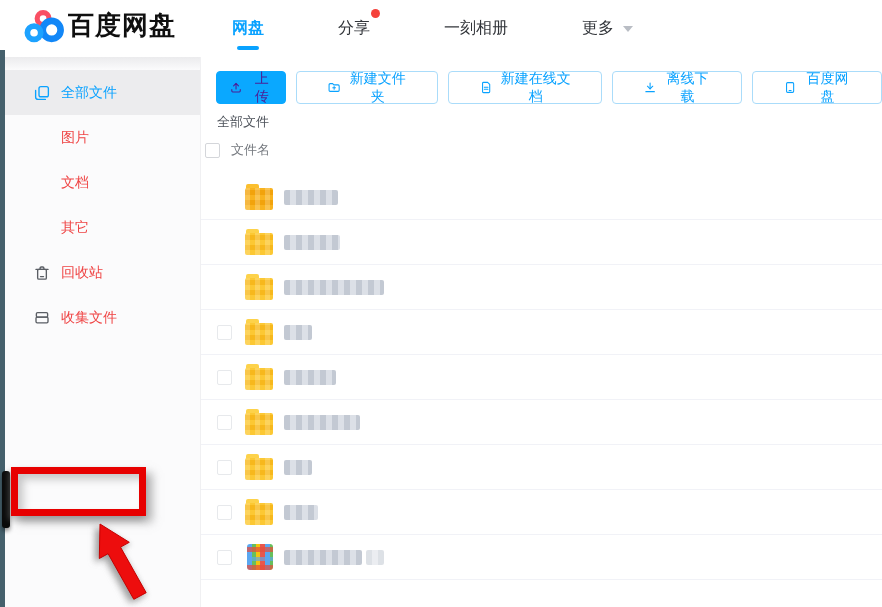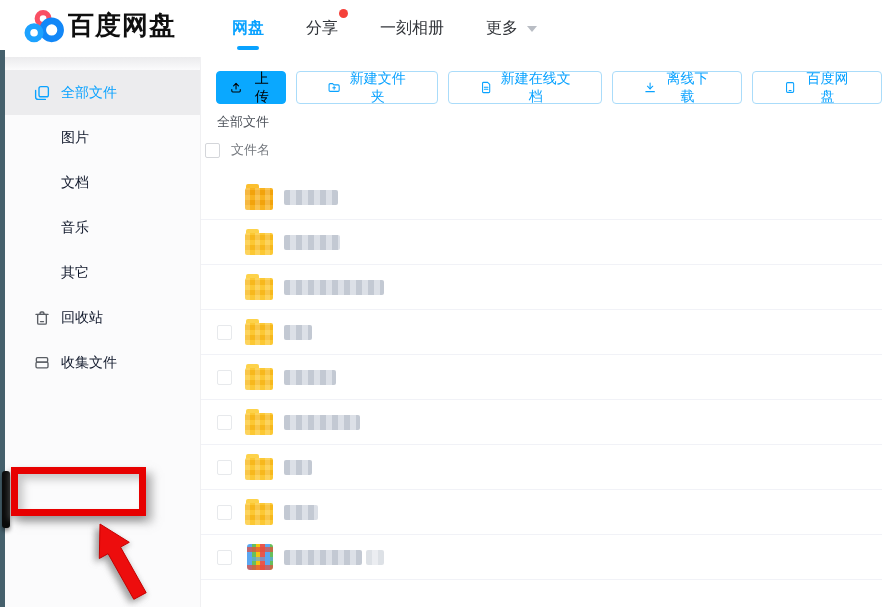--- a/index.html
+++ b/index.html
@@ -3,55 +3,55 @@
 <meta charset="utf-8">
 <style>
   html,body{margin:0;padding:0;background:#fff;}
   .stage{position:relative;width:882px;height:607px;overflow:hidden;background:#fff;
          font-family:"Liberation Sans","DejaVu Sans",sans-serif;-webkit-font-smoothing:antialiased;}
 
   
   .header{position:absolute;left:0;top:0;width:882px;height:57px;background:#fff;z-index:2;}
   .logo{position:absolute;left:22px;top:8px;display:flex;align-items:flex-start;cursor:pointer;}
   .logo-text{font-size:26px;font-weight:700;color:#0f0f0f;letter-spacing:1px;}
-  .nav{position:absolute;left:232px;top:0;height:57px;display:flex;align-items:center;gap:42px;justify-content:space-between;}
+  .nav{position:absolute;left:232px;top:0;height:57px;display:flex;align-items:center;gap:74px;justify-content:space-between;}
   .nav-item{position:relative;height:57px;display:flex;align-items:center;font-size:16px;color:#32353a;cursor:pointer;}
   .nav-item.active .nav-label{color:#09a2ff;font-weight:700;}
   .nav-item .underline{display:none;}
   .nav-item.active .underline{display:block;position:absolute;left:50%;transform:translateX(-50%);
       bottom:7px;width:22px;height:4px;border-radius:2px;background:#09a2ff;}
   .nav-item .dot{position:absolute;top:9px;right:-10px;width:9px;height:9px;border-radius:50%;background:#f5413a;}
   .caret{width:0;height:0;border-left:5px solid transparent;border-right:5px solid transparent;
          border-top:6px solid #b9bdc4;margin-left:9px;}
 
   
   .left-strip{position:absolute;left:0;top:50px;width:5px;height:557px;background:#45606c;z-index:3;}
 
   
   .sidebar{position:absolute;left:5px;top:57px;width:195px;height:550px;background:#fbfbfc;
            border-right:1px solid #f0f0f2;z-index:1;}
   .sidebar::before{content:"";position:absolute;left:0;top:0;right:0;height:13px;
            background:linear-gradient(#ebebed,rgba(235,235,237,0));}
   .side-list{position:absolute;top:13px;left:0;right:0;}
   .side-item{height:45px;display:flex;align-items:center;padding-left:28px;cursor:pointer;
-             font-size:14px;color:#0f172a;}
+             font-size:14px;color:#ef4444;}
   .side-item.active{background:#ececee;color:#09a2ff;}
   .side-icon{width:18px;height:18px;margin-right:10px;color:#5a5e64;flex:0 0 18px;}
   .side-item.active .side-icon{color:#09a2ff;}
   .side-item.indent{padding-left:56px;}
   .icon svg{width:100%;height:100%;display:block;}
 
   
   .main{position:absolute;left:201px;top:57px;right:0;bottom:0;background:#fff;}
   .toolbar{position:absolute;left:15px;top:14px;display:flex;gap:10px;}
   .tool-btn{display:flex;align-items:center;gap:7px;height:33px;padding:0 30px;border-radius:4px;
             background:#fff;border:1px solid #aadcfa;color:#09a2ff;font-size:14px;cursor:pointer;
             font-family:inherit;}
   .tool-btn .icon{width:17px;height:17px;}
-  .tool-btn.primary{background:#0aa8ff;border:1px solid #0aa8ff;color:#000000;padding:0 12px;}
+  .tool-btn.primary{background:#0aa8ff;border:1px solid #0aa8ff;color:#4c1d95;padding:0 12px;}
 
   .breadcrumb{position:absolute;left:16px;top:56px;font-size:13px;color:#4e535b;}
   .list-header{position:absolute;left:4px;top:84px;display:flex;align-items:center;gap:11px;}
   .cb{width:15px;height:15px;border:1px solid #d4d6da;border-radius:2px;background:#fff;
       box-sizing:border-box;flex:0 0 15px;cursor:pointer;}
   .col-label{font-size:13px;color:#75797f;}
 
   .rows{position:absolute;left:0;right:0;top:118px;}
   .row{height:44px;border-bottom:1px solid #f1f2f7;display:flex;align-items:center;
        padding-left:16px;cursor:pointer;background:#fff;}
@@ -145,24 +145,20 @@
         <div class="side-item indent">
 
     <span class="side-label">图片</span>
   </div>
         <div class="side-item indent">
 
     <span class="side-label">文档</span>
   </div>
         <div class="side-item indent">
 
-    <span class="side-label">音乐</span>
-  </div>
-        <div class="side-item indent">
-
     <span class="side-label">其它</span>
   </div>
         <div class="side-item">
     <span class="icon side-icon">
             <svg viewBox="0 0 24 24" fill="none" stroke="currentColor" stroke-width="1.8" stroke-linecap="round" stroke-linejoin="round">
               <path d="M4 7.2h16"></path>
               <path d="M9.5 7V5.4c0-.8.6-1.4 1.4-1.4h2.2c.8 0 1.4.6 1.4 1.4V7"></path>
               <rect x="6.2" y="7.2" width="11.6" height="13" rx="1.6"></rect>
               <path d="M10 16.8h4"></path>
             </svg>

